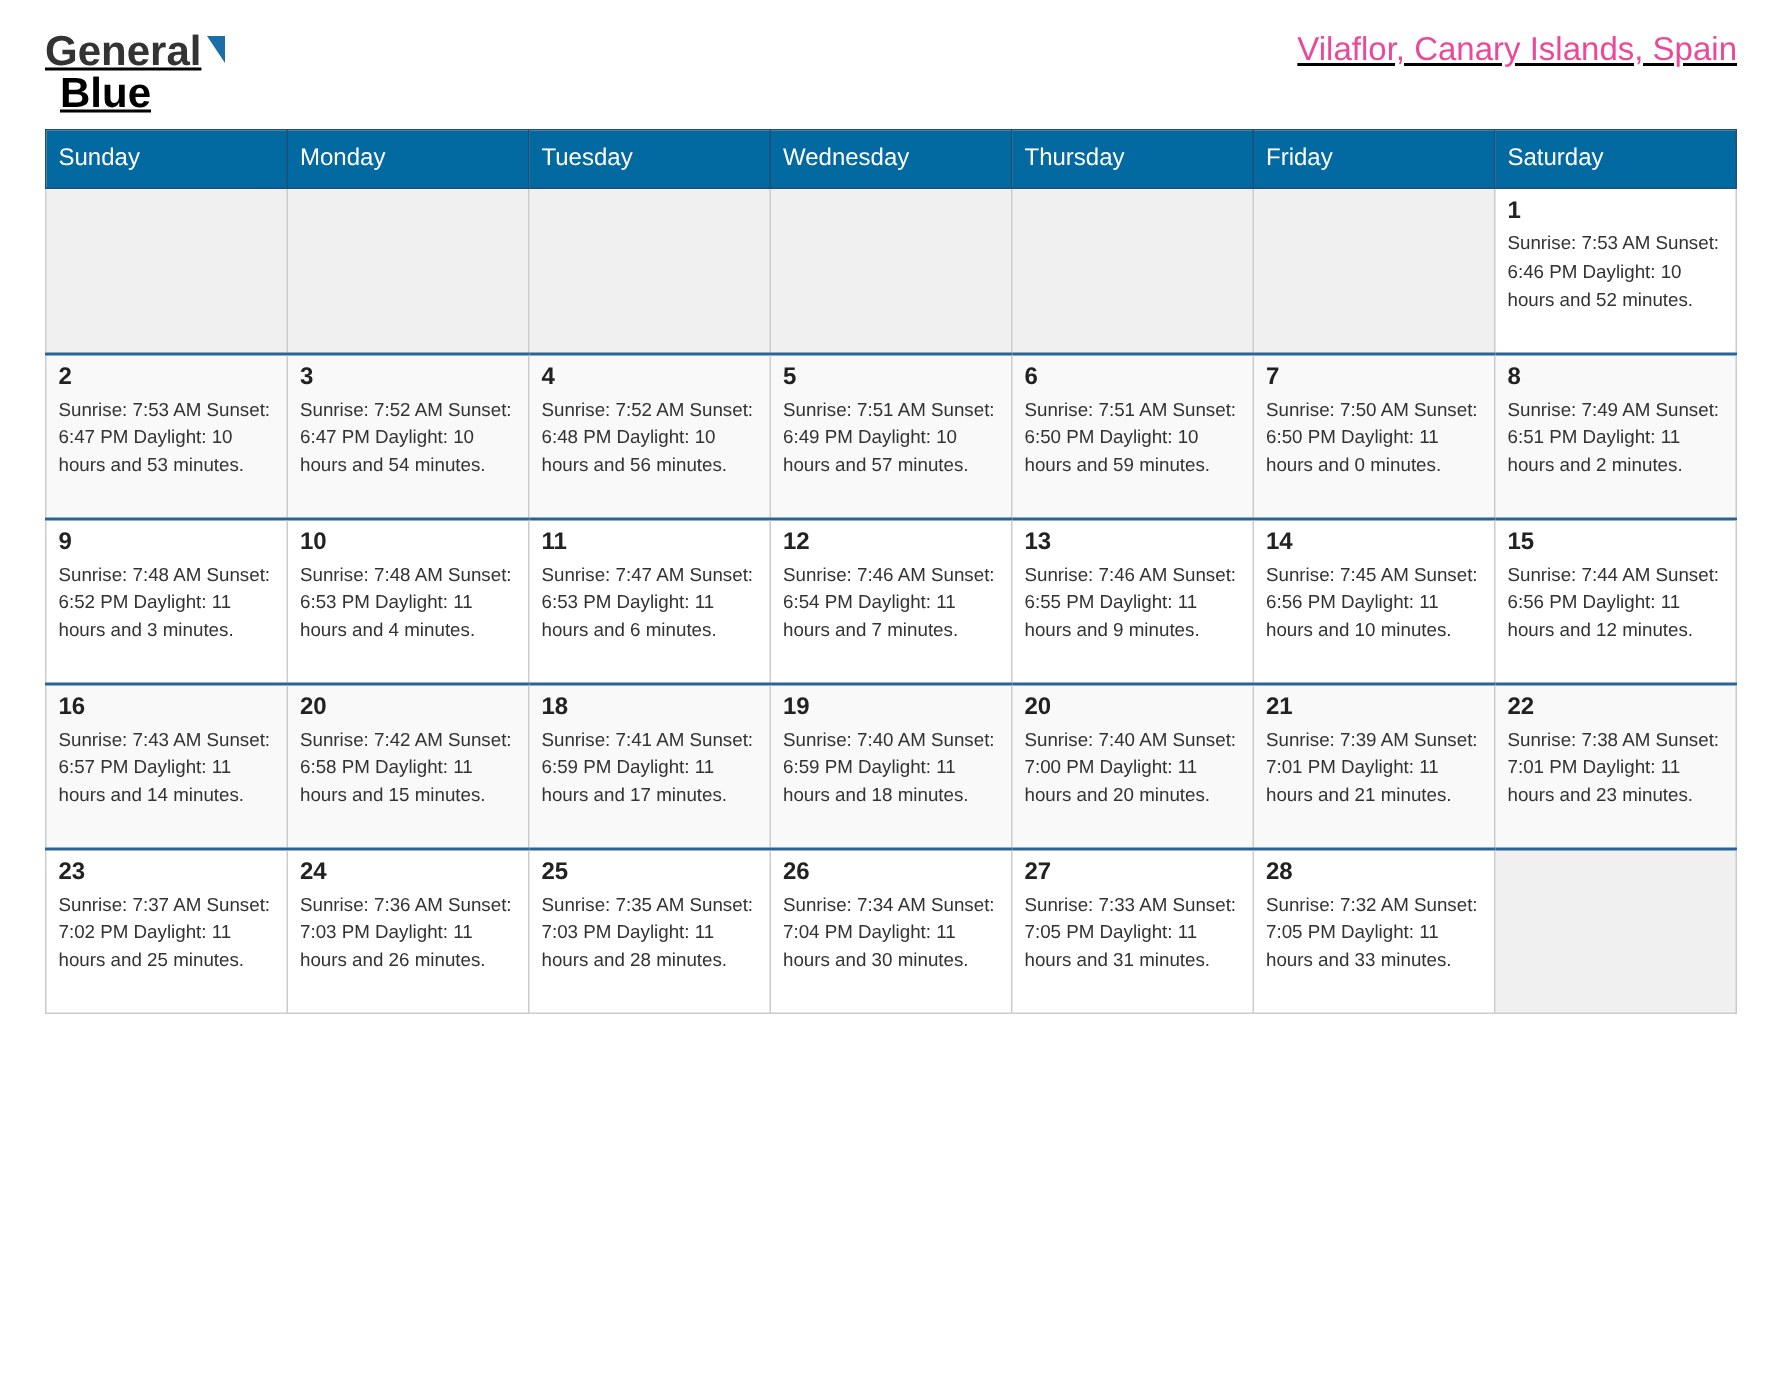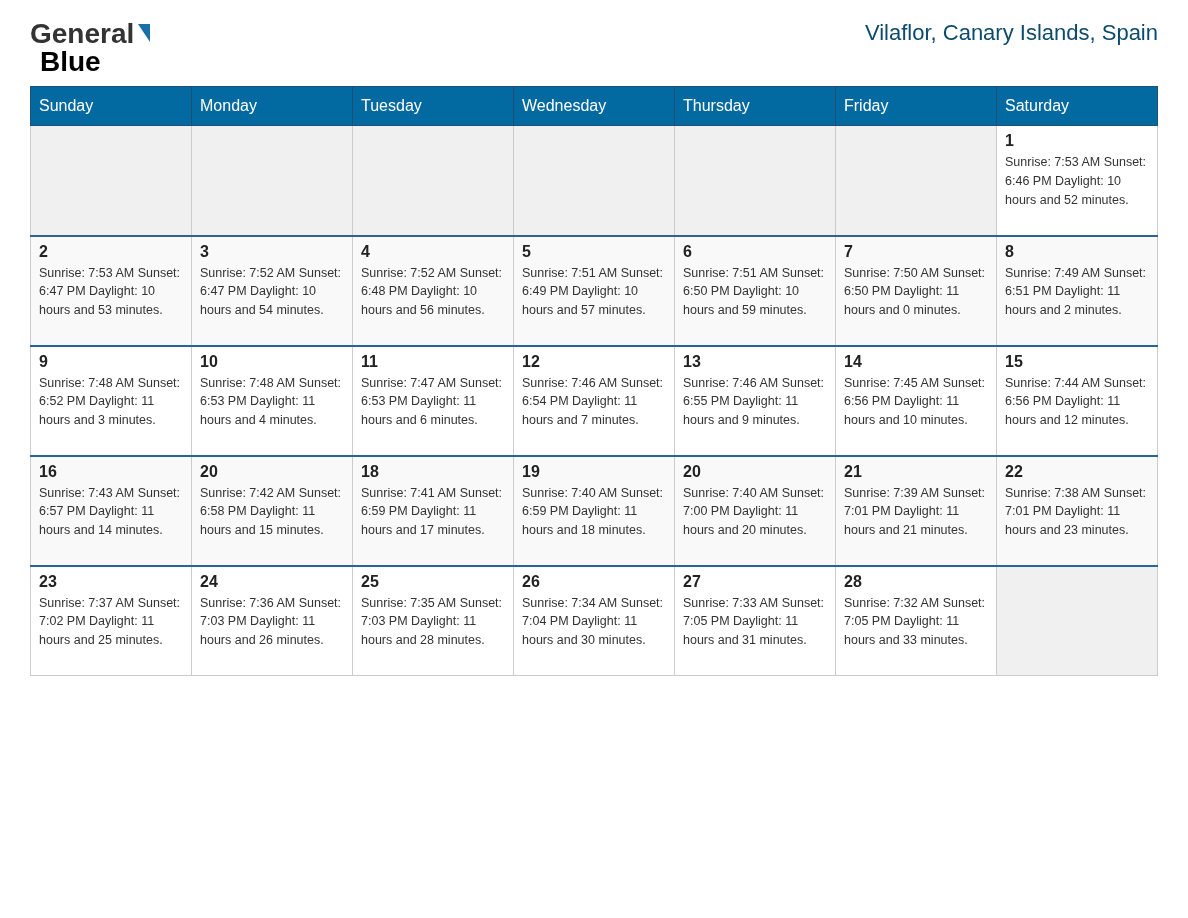--- a/index.html
+++ b/index.html
@@ -8,20 +8,21 @@
       background: #fff;
       padding: 20px 30px;
       width: 1188px;
       min-height: 918px;
     }
     .header {
       display: flex;
       justify-content: space-between;
       align-items: flex-start;
       margin-bottom: 10px;
+      text-decoration: underline;
     }
     .logo {
       display: flex;
       flex-direction: column;
       align-items: flex-start;
     }
     .logo-general {
       font-size: 28px;
       font-weight: bold;
       color: #333;
@@ -51,21 +52,21 @@
       text-align: right;
     }
     .main-title {
       font-size: 52px;
       font-weight: bold;
       color: #222;
       line-height: 1.1;
     }
     .subtitle {
       font-size: 22px;
-      color: #0c4a6e;
+      color: #ec4899;
     }
     .calendar {
       width: 100%;
       border-collapse: collapse;
       border: 1px solid #ccc;
     }
     .calendar th {
       background-color: #0369a1;
       color: #fff;
       padding: 10px 8px;

